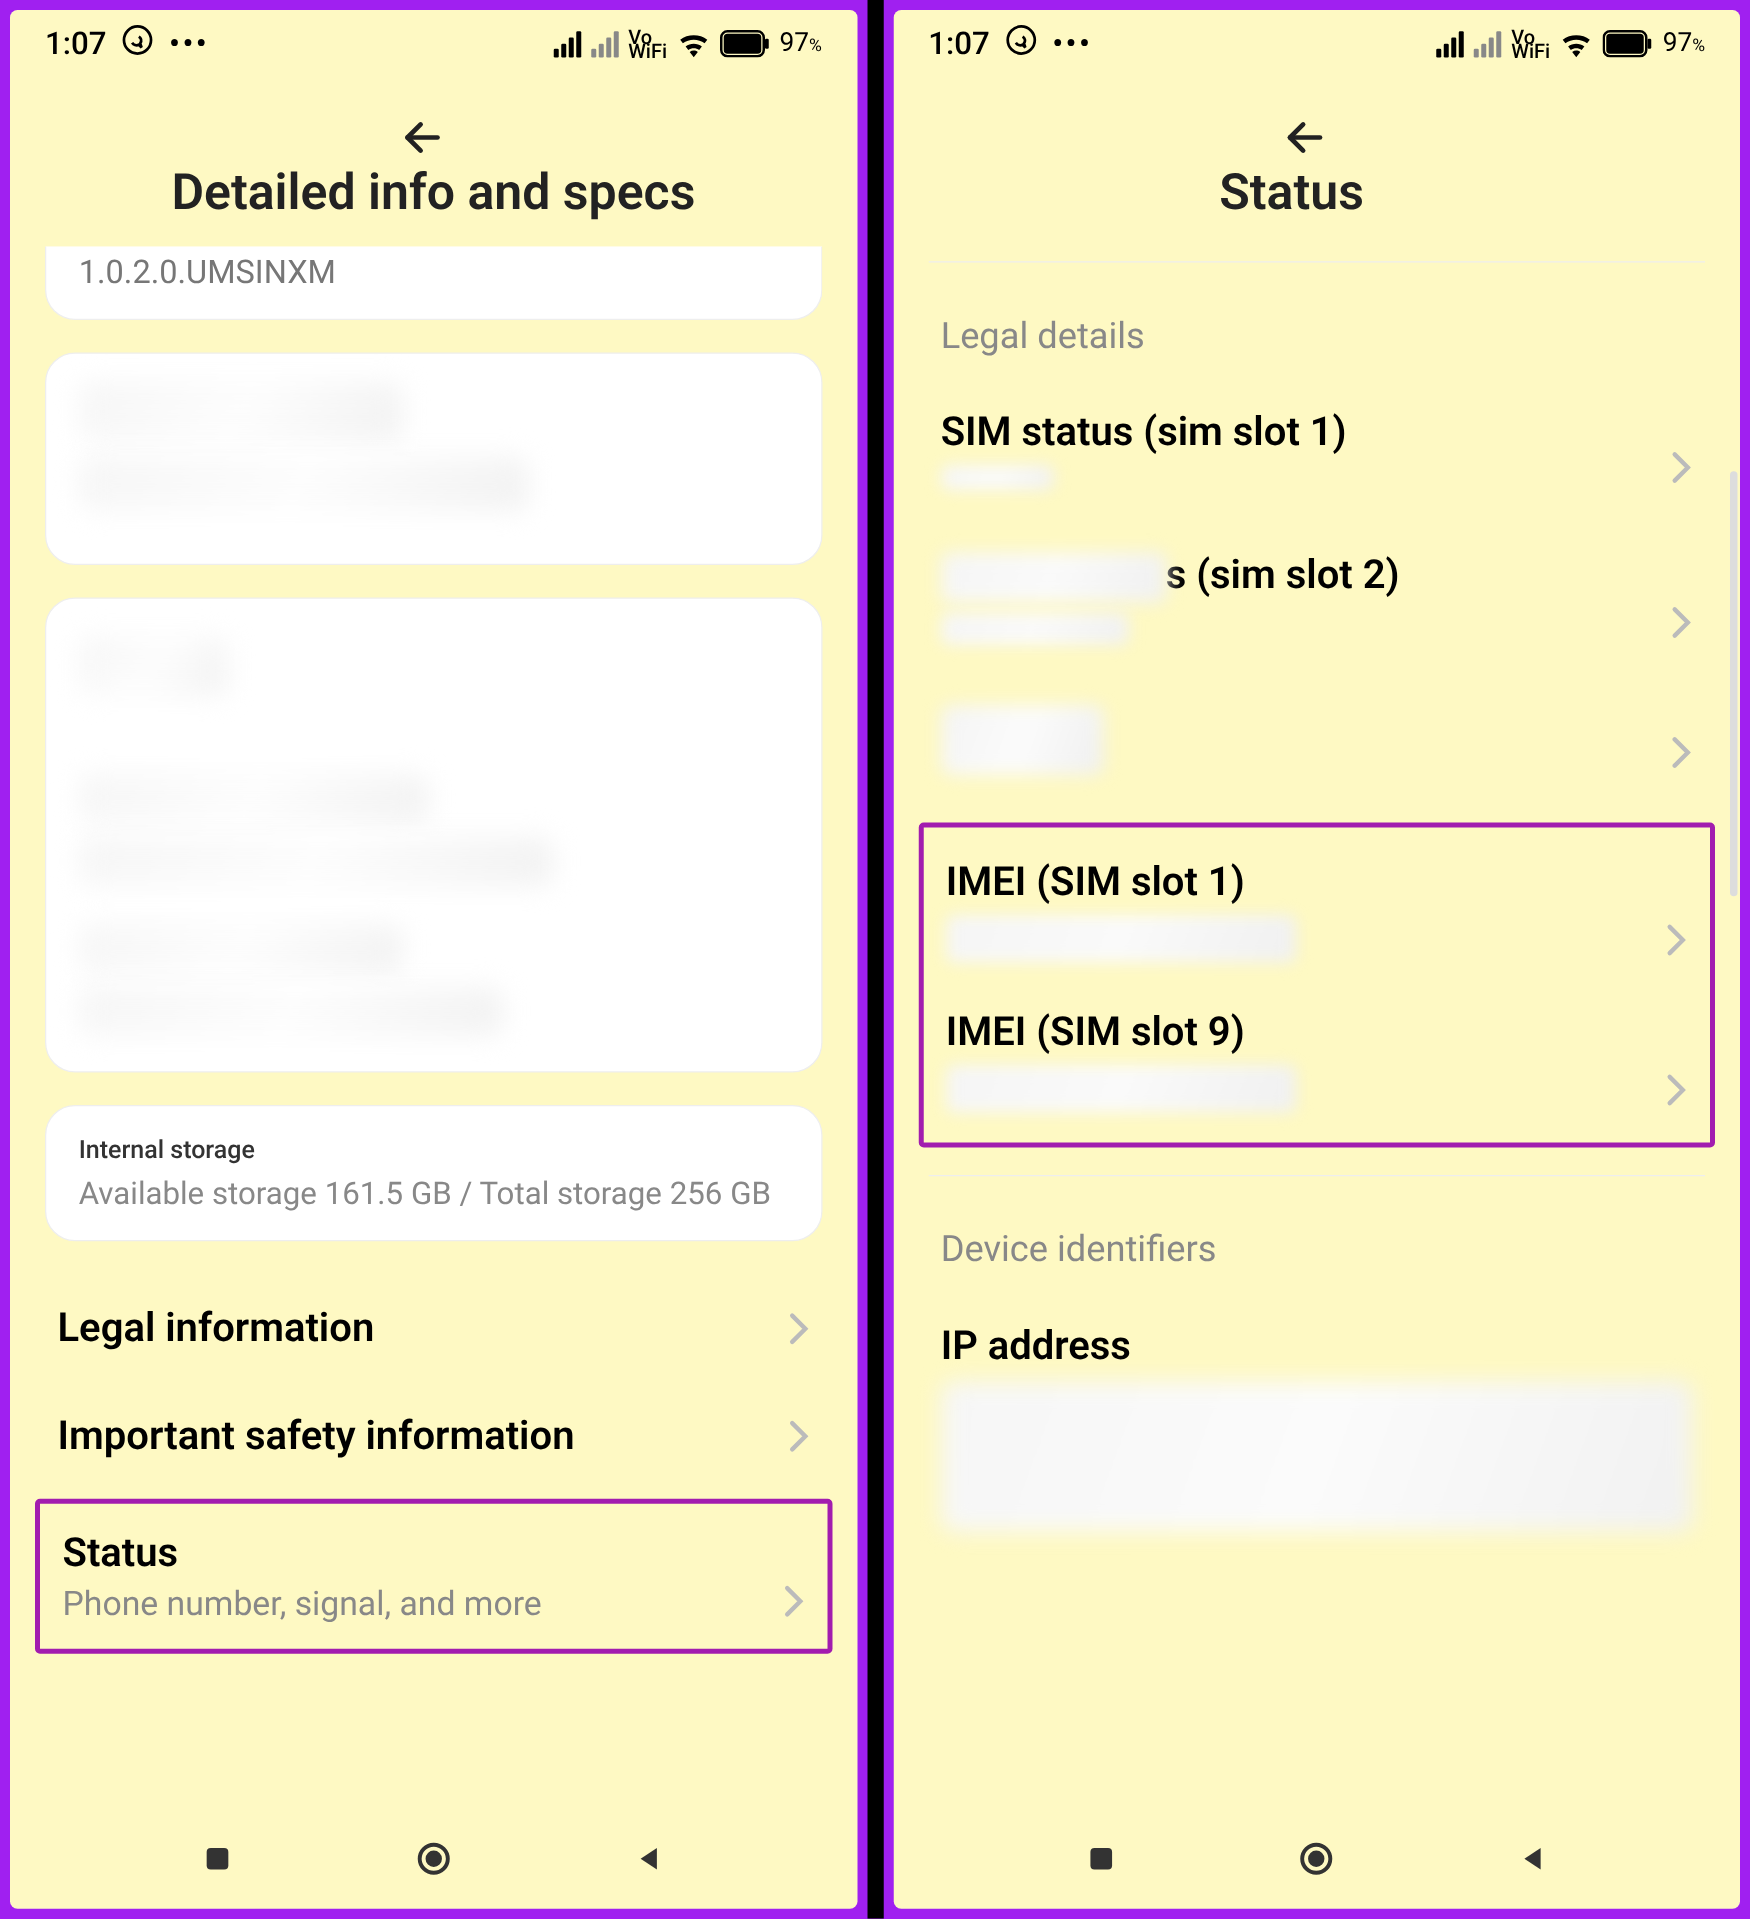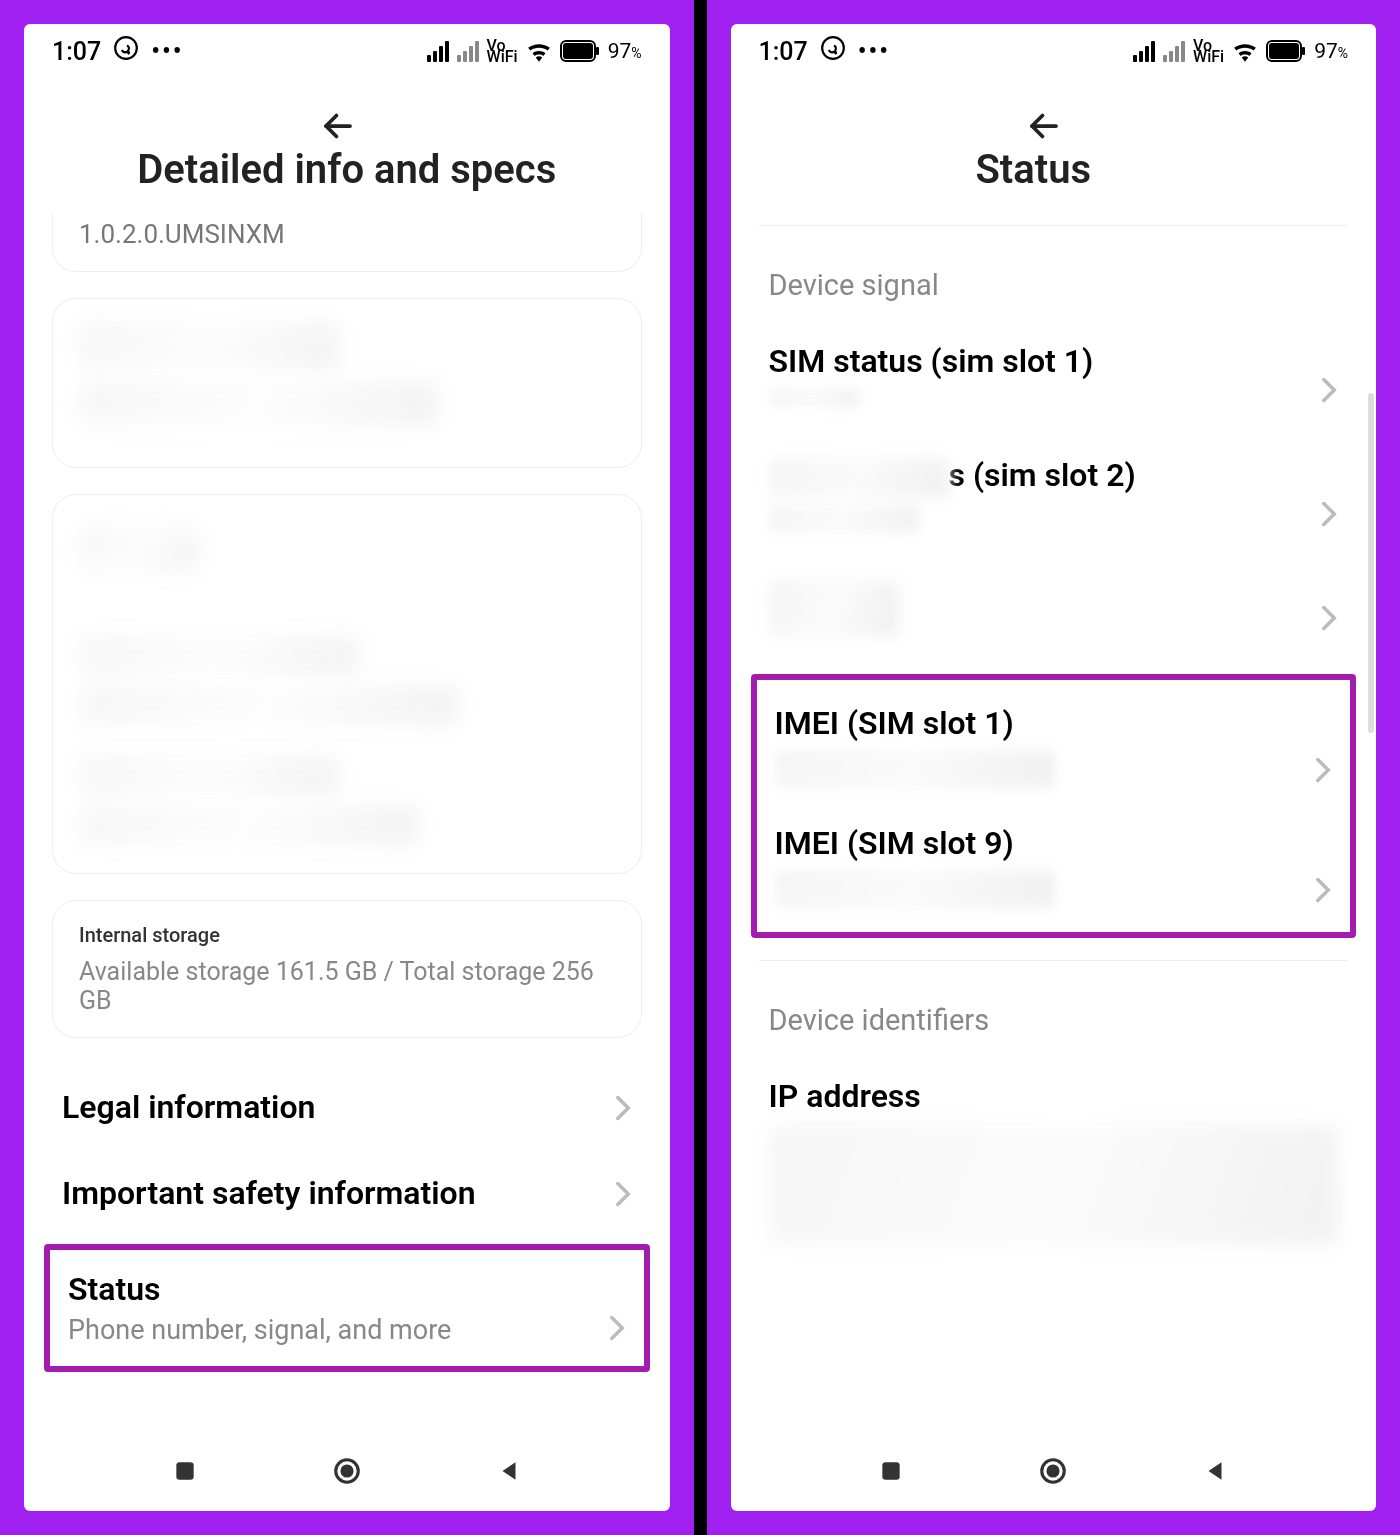--- a/index.html
+++ b/index.html
@@ -4,25 +4,25 @@
 <style>
 * { margin: 0; padding: 0; box-sizing: border-box; }
 body {
   background: #a020f0;
   width: 1400px;
   height: 1535px;
   display: flex;
   font-family: -apple-system, BlinkMacSystemFont, 'Segoe UI', Roboto, sans-serif;
 }
 .phone {
-  background: #ffffff;
+  background: #fef9c3;
   flex: 1;
   position: relative;
   border-radius: 6px;
-  margin: 24px;
+  margin: 8px;
   display: flex;
   flex-direction: column;
   overflow: hidden;
 }
 .divider {
   width: 13px;
   background: #000;
 }
 .status-bar {
   height: 54px;
@@ -99,21 +99,21 @@
   display: flex;
   align-items: flex-end;
   justify-content: space-between;
   padding: 24px 10px;
 }
 .row-text { flex: 1; }
 .row-title { font-size: 32px; font-weight: 600; color: #000; }
 .row-sub { font-size: 27px; color: #888; margin-top: 6px; }
 .chevron { color: #bbb; }
 .highlight-box {
-  border: 6px solid #a21caf;
+  border: 4px solid #a21caf;
   border-radius: 4px;
   padding: 6px 8px;
   margin: 8px -8px 0 -8px;
 }
 .section-header {
   font-size: 29px;
   color: #888;
   padding: 30px 10px 16px 10px;
 }
 .hr { height: 1px; background: #eee; margin: 12px 0; }
@@ -355,21 +355,21 @@
           <line x1="20" y1="12" x2="4" y2="12"></line>
           <polyline points="11 5 4 12 11 19"></polyline>
         </svg>
     </div>
     <div class="header-title">Status</div>
   </div>
 
   <div class="content" style="position:relative;">
     <div class="scroll-ind"></div>
     <div class="hr"></div>
-    <div class="section-header">Device signal</div>
+    <div class="section-header">Legal details</div>
 
     <div class="row">
       <div class="row-text">
         <div class="row-title">SIM status (sim slot 1)</div>
         <div class="blur-inline" style="width:90px;height:20px;"></div>
       </div>
       <span class="chevron">
         <svg width="18" height="28" viewBox="0 0 10 16" fill="none" stroke="#bbb" stroke-width="2" stroke-linecap="round">
             <polyline points="2 2 8 8 2 14"></polyline>
           </svg>

